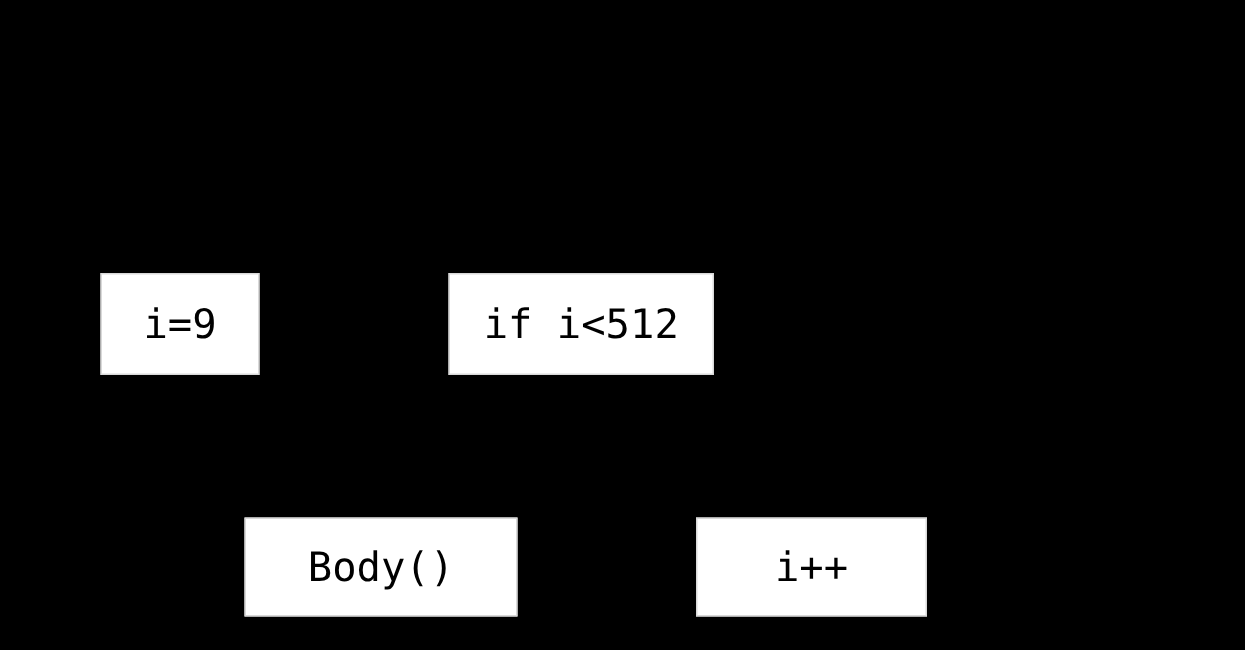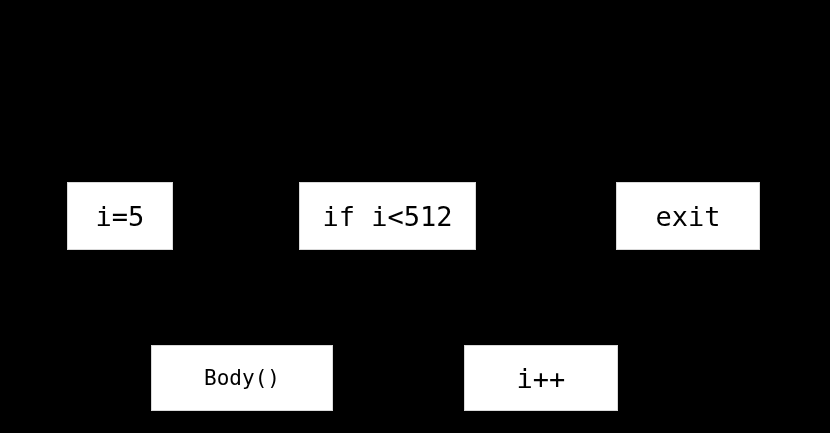--- a/index.html
+++ b/index.html
@@ -35,21 +35,21 @@
     white-space: pre;
     letter-spacing: 0px;
     line-height: 1;
   }
   .node-label {
     display: block;
   }
   #node-init      { left: 67px;  top: 182px; width: 106px; height: 68px; font-size: 27px; }
   #node-cond      { left: 299px; top: 182px; width: 177px; height: 68px; font-size: 27px; }
   #node-exit      { left: 616px; top: 182px; width: 144px; height: 68px; font-size: 27px; }
-  #node-body      { left: 151px; top: 345px; width: 182px; height: 66px; font-size: 21px; }
+  #node-body      { left: 163px; top: 345px; width: 182px; height: 66px; font-size: 27px; }
   #node-increment { left: 464px; top: 345px; width: 154px; height: 66px; font-size: 27px; }
 </style>
 </head>
 <body>
 
 <div id="canvas">
 
   <svg class="edge-layer" viewBox="0 0 830 433" width="830" height="433" aria-hidden="true">
     <defs>
       <marker id="arrowhead" markerWidth="9" markerHeight="7" refX="8" refY="3.5" orient="auto" markerUnits="userSpaceOnUse">
@@ -59,30 +59,27 @@
     <g stroke="#000000" stroke-width="2" fill="none" marker-end="url(#arrowhead)">
       <path d="M173,216 L297,216"></path>
       <path d="M350,250 L300,320 L254,343"></path>
       <path d="M493,216 L614,216"></path>
       <path d="M345,378 L462,378"></path>
       <path d="M541,345 L520,280 L450,252"></path>
     </g>
   </svg>
 
   <div class="node" id="node-init">
-    <span class="node-label">i=5</span>
+    <span class="node-label">i=9</span>
   </div>
 
   <div class="node" id="node-cond">
     <span class="node-label">if i&lt;512</span>
   </div>
 
-  <div class="node" id="node-exit">
-    <span class="node-label">exit</span>
-  </div>
 
   <div class="node" id="node-body">
     <span class="node-label">Body()</span>
   </div>
 
   <div class="node" id="node-increment">
     <span class="node-label">i++</span>
   </div>
 
 </div>

